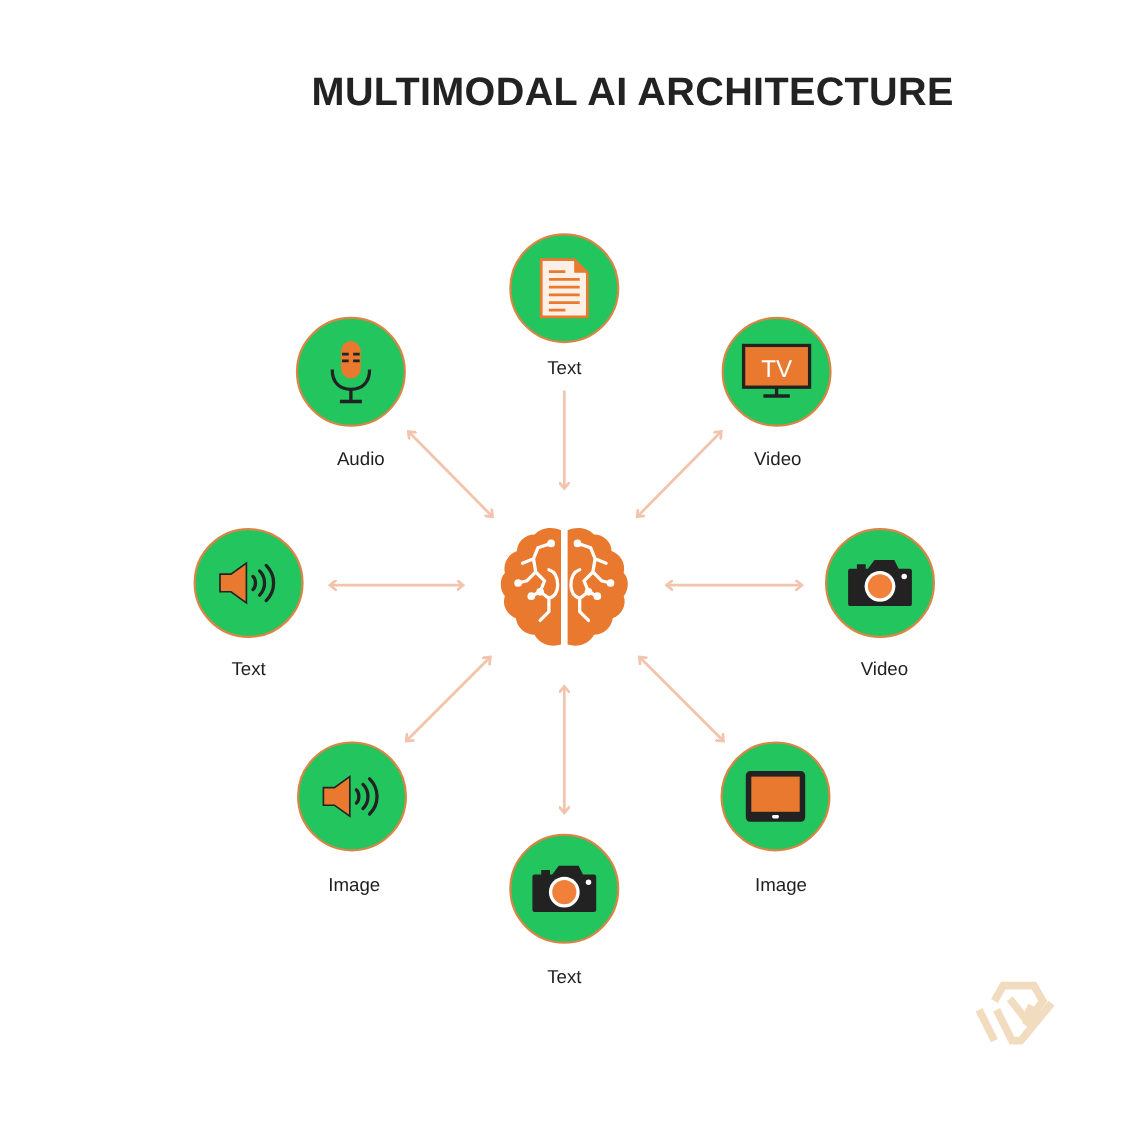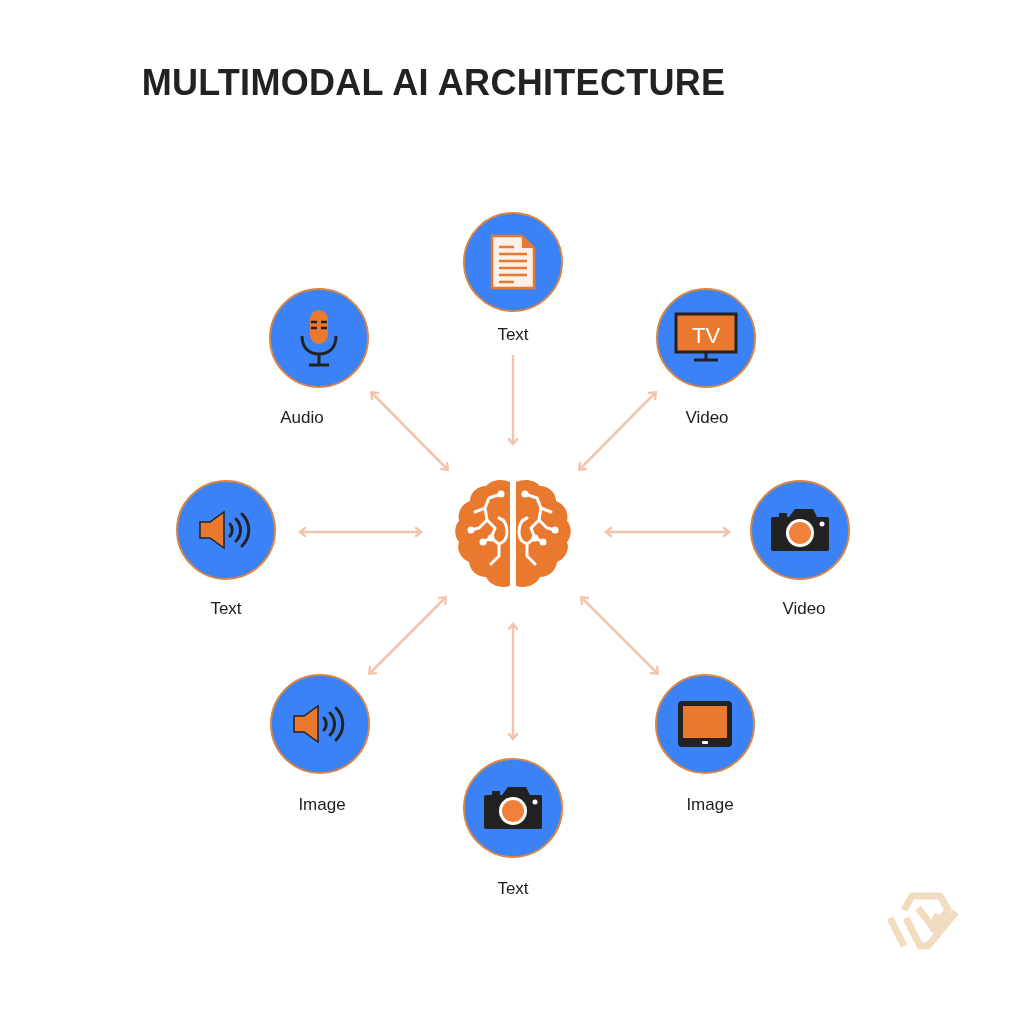--- a/index.html
+++ b/index.html
@@ -1,19 +1,19 @@
 <!DOCTYPE html>
 <html><head>
 <meta charset="utf-8">
 <style>
   html, body { margin: 0; padding: 0; background: #ffffff; }
   body { width: 1024px; height: 1024px; position: relative; overflow: hidden; font-family: "Liberation Sans", sans-serif; }
-  .title { position: absolute; top: 62px; left: 0; width: 867px; text-align: center; font-size: 36px; font-weight: bold; color: #222222; letter-spacing: 0.3px; }
+  .title { position: absolute; top: 62px; left: 0; width: 867px; text-align: right; font-size: 36px; font-weight: bold; color: #222222; letter-spacing: 0.3px; }
   .arrows { position: absolute; left: 0; top: 0; width: 1024px; height: 1024px; }
-  .node { position: absolute; width: 100px; height: 100px; border: 2.5px solid #d98546; border-radius: 50%; box-sizing: border-box; background: #3b82f6; display: flex; align-items: center; justify-content: center; }
+  .node { position: absolute; width: 100px; height: 100px; border: 2.5px solid #d98546; border-radius: 50%; box-sizing: border-box; background: #22c55e; display: flex; align-items: center; justify-content: center; }
   .node svg { display: block; }
   .label { position: absolute; width: 160px; text-align: center; font-size: 17px; color: #1e1e1e; }
   .brain { position: absolute; left: 452px; top: 476px; width: 122px; height: 116px; }
   .logo { position: absolute; left: 884px; top: 884px; width: 80px; height: 70px; }
 </style>
 </head>
 <body>
 
 <div class="title">MULTIMODAL AI ARCHITECTURE</div>
 
@@ -79,21 +79,21 @@
         <line x1="14" y1="14" x2="20" y2="14"></line>
         <line x1="24" y1="14" x2="30" y2="14"></line>
         <line x1="14" y1="20" x2="20" y2="20"></line>
         <line x1="24" y1="20" x2="30" y2="20"></line>
       </g>
     <path d="M5,28 C5,40 12,46 22,46 C32,46 39,40 39,28" fill="none" stroke="#222" stroke-width="3"></path>
     <line x1="22" y1="46" x2="22" y2="56" stroke="#222" stroke-width="3"></line>
     <line x1="12" y1="57" x2="32" y2="57" stroke="#222" stroke-width="3"></line>
   </svg>
 </div>
-<div class="label" style="left:222px;top:408px;">Audio</div>
+<div class="label" style="left:248px;top:408px;">Audio</div>
 
 <div class="node" style="left:656px;top:288px;">
   <svg width="64" height="52" viewBox="0 0 64 52">
     <rect x="2" y="2" width="60" height="38" fill="#e8792f" stroke="#222" stroke-width="3"></rect>
     <text x="32" y="31" text-anchor="middle" font-family="Liberation Sans, sans-serif" font-size="22" fill="#ffffff">TV</text>
     <line x1="32" y1="40" x2="32" y2="47" stroke="#222" stroke-width="3"></line>
     <line x1="20" y1="48" x2="44" y2="48" stroke="#222" stroke-width="3"></line>
   </svg>
 </div>
 <div class="label" style="left:627px;top:408px;">Video</div>

